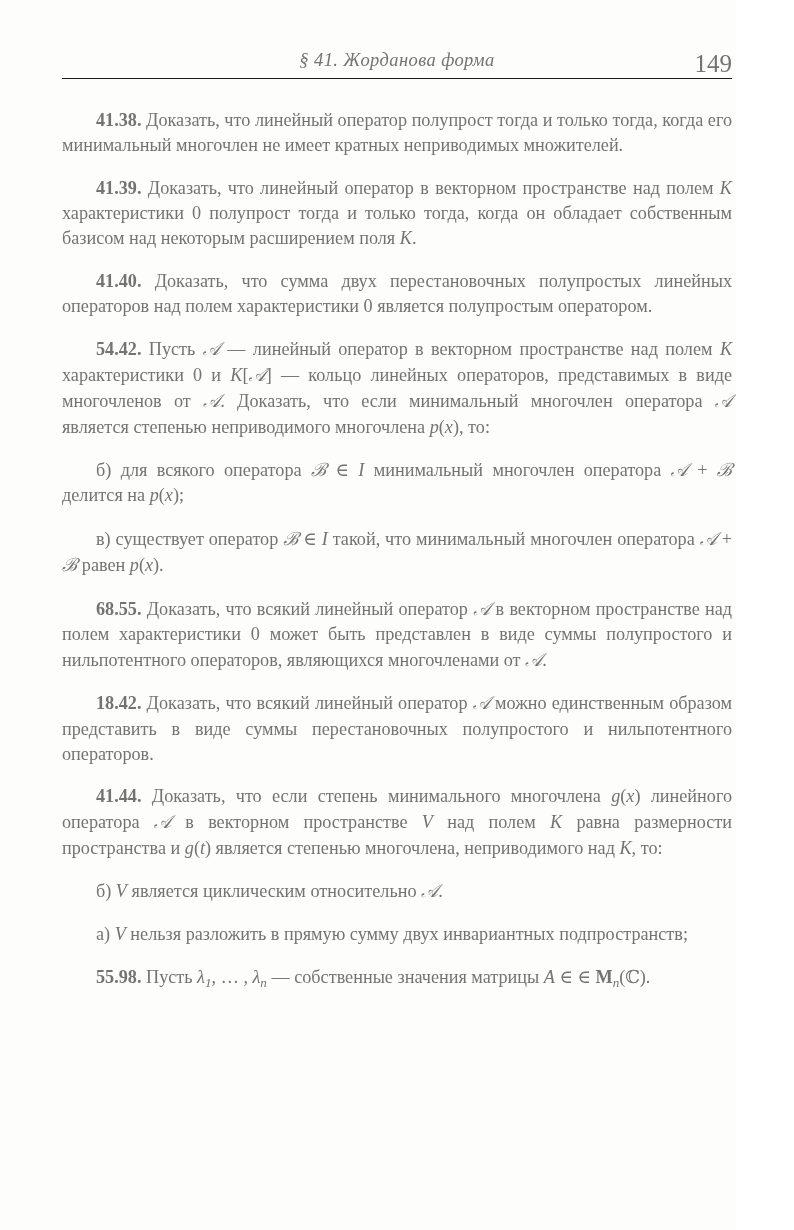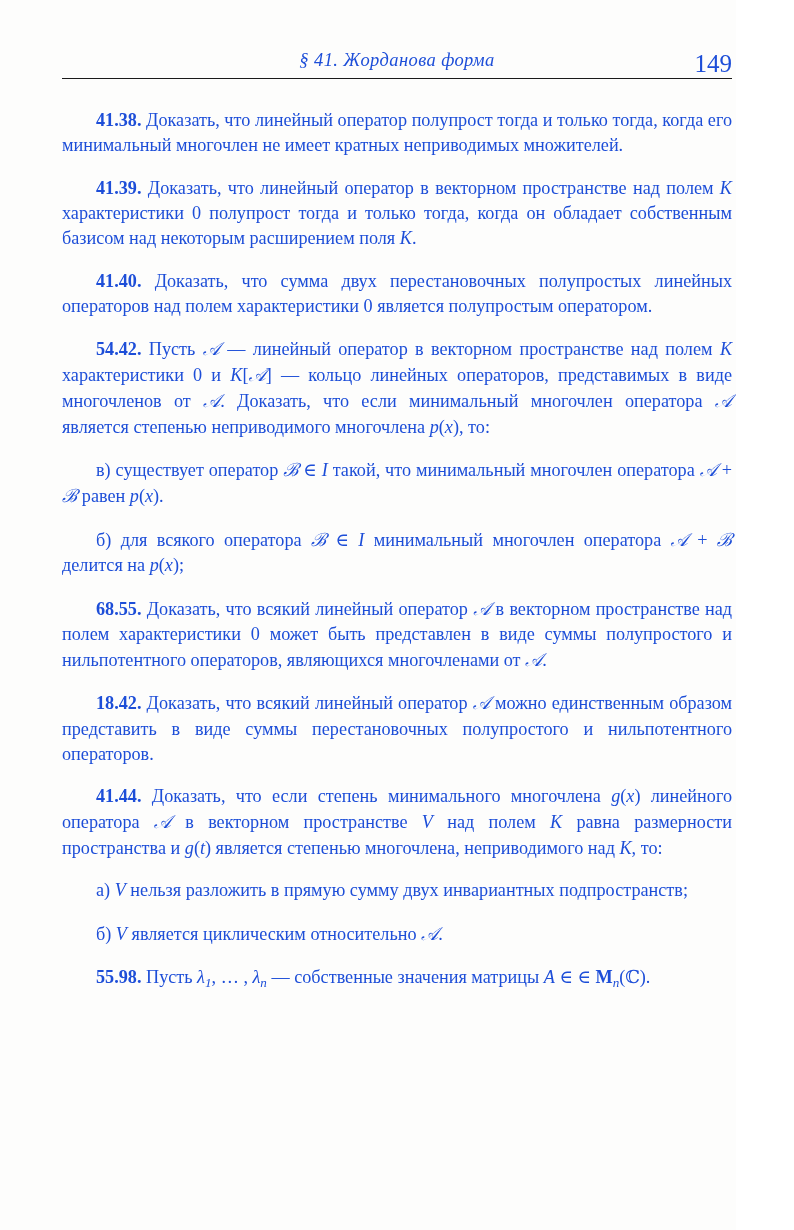--- a/index.html
+++ b/index.html
@@ -6,21 +6,21 @@
     margin: 0;
     padding: 0;
     background: #ffffff;
   }
   .page {
     position: relative;
     width: 736px;
     height: 1230px;
     background: #fdfdfc;
     font-family: "Liberation Serif", "DejaVu Serif", serif;
-    color: #1d4ed8;
+    color: #737373;
     overflow: hidden;
   }
   .content {
     position: absolute;
     left: 62px;
     top: 48px;
     width: 670px;
   }
   
   .header {
@@ -117,52 +117,52 @@
         Доказать, что сумма двух перестановочных полупростых линейных операторов над полем характеристики 0 является полупростым оператором.
       </p>
 
       <p class="para">
         <span class="num">54.42.</span>
         Пусть <span class="cal">𝒜</span> — линейный оператор в векторном пространстве над полем <i class="math">K</i> характеристики 0 и <i class="math">K</i>[<span class="cal">𝒜</span>] — кольцо линейных операторов, представимых в виде многочленов от <span class="cal">𝒜</span>. Доказать, что если минимальный многочлен оператора <span class="cal">𝒜</span> является степенью неприводимого многочлена <i class="math">p</i>(<i class="math">x</i>), то:
       </p>
 
 
       <p class="para">
-        <span>в)</span>
-        существует оператор <span class="cal">ℬ</span> ∈ <i class="math">I</i> такой, что минимальный многочлен оператора <span class="cal">𝒜</span> + <span class="cal">ℬ</span> равен <i class="math">p</i>(<i class="math">x</i>).
+        <span>б)</span>
+        для всякого оператора <span class="cal">ℬ</span> ∈ <i class="math">I</i> минимальный многочлен оператора <span class="cal">𝒜</span> + <span class="cal">ℬ</span> делится на <i class="math">p</i>(<i class="math">x</i>);
       </p>
 
       <p class="para">
-        <span>б)</span>
-        для всякого оператора <span class="cal">ℬ</span> ∈ <i class="math">I</i> минимальный многочлен оператора <span class="cal">𝒜</span> + <span class="cal">ℬ</span> делится на <i class="math">p</i>(<i class="math">x</i>);
+        <span>в)</span>
+        существует оператор <span class="cal">ℬ</span> ∈ <i class="math">I</i> такой, что минимальный многочлен оператора <span class="cal">𝒜</span> + <span class="cal">ℬ</span> равен <i class="math">p</i>(<i class="math">x</i>).
       </p>
 
       <p class="para">
         <span class="num">68.55.</span>
         Доказать, что всякий линейный оператор <span class="cal">𝒜</span> в векторном пространстве над полем характеристики 0 может быть представлен в виде суммы полупростого и нильпотентного операторов, являющихся многочленами от <span class="cal">𝒜</span>.
       </p>
 
       <p class="para">
         <span class="num">18.42.</span>
         Доказать, что всякий линейный оператор <span class="cal">𝒜</span> можно единственным образом представить в виде суммы перестановочных полупростого и нильпотентного операторов.
       </p>
 
       <p class="para">
         <span class="num">41.44.</span>
         Доказать, что если степень минимального многочлена <i class="math">g</i>(<i class="math">x</i>) линейного оператора <span class="cal">𝒜</span> в векторном пространстве <i class="math">V</i> над полем <i class="math">K</i> равна размерности пространства и <i class="math">g</i>(<i class="math">t</i>) является степенью многочлена, неприводимого над <i class="math">K</i>, то:
       </p>
 
       <p class="para">
-        <span>а)</span>
-        <i class="math">V</i> нельзя разложить в прямую сумму двух инвариантных подпространств;
+        <span>б)</span>
+        <i class="math">V</i> является циклическим относительно <span class="cal">𝒜</span>.
       </p>
 
       <p class="para">
-        <span>б)</span>
-        <i class="math">V</i> является циклическим относительно <span class="cal">𝒜</span>.
+        <span>а)</span>
+        <i class="math">V</i> нельзя разложить в прямую сумму двух инвариантных подпространств;
       </p>
 
       <p class="para">
         <span class="num">55.98.</span>
         Пусть <i class="math">λ</i><span class="sub"><i class="math">1</i></span>, … , <i class="math">λ</i><span class="sub"><i class="math">n</i></span> — собственные значения матрицы <i class="math">A</i> ∈ ∈ <span class="bf">M</span><span class="sub"><i class="math">n</i></span>(<span class="bb">ℂ</span>).
       </p>
 
     </div>
   </div>
 </div>

